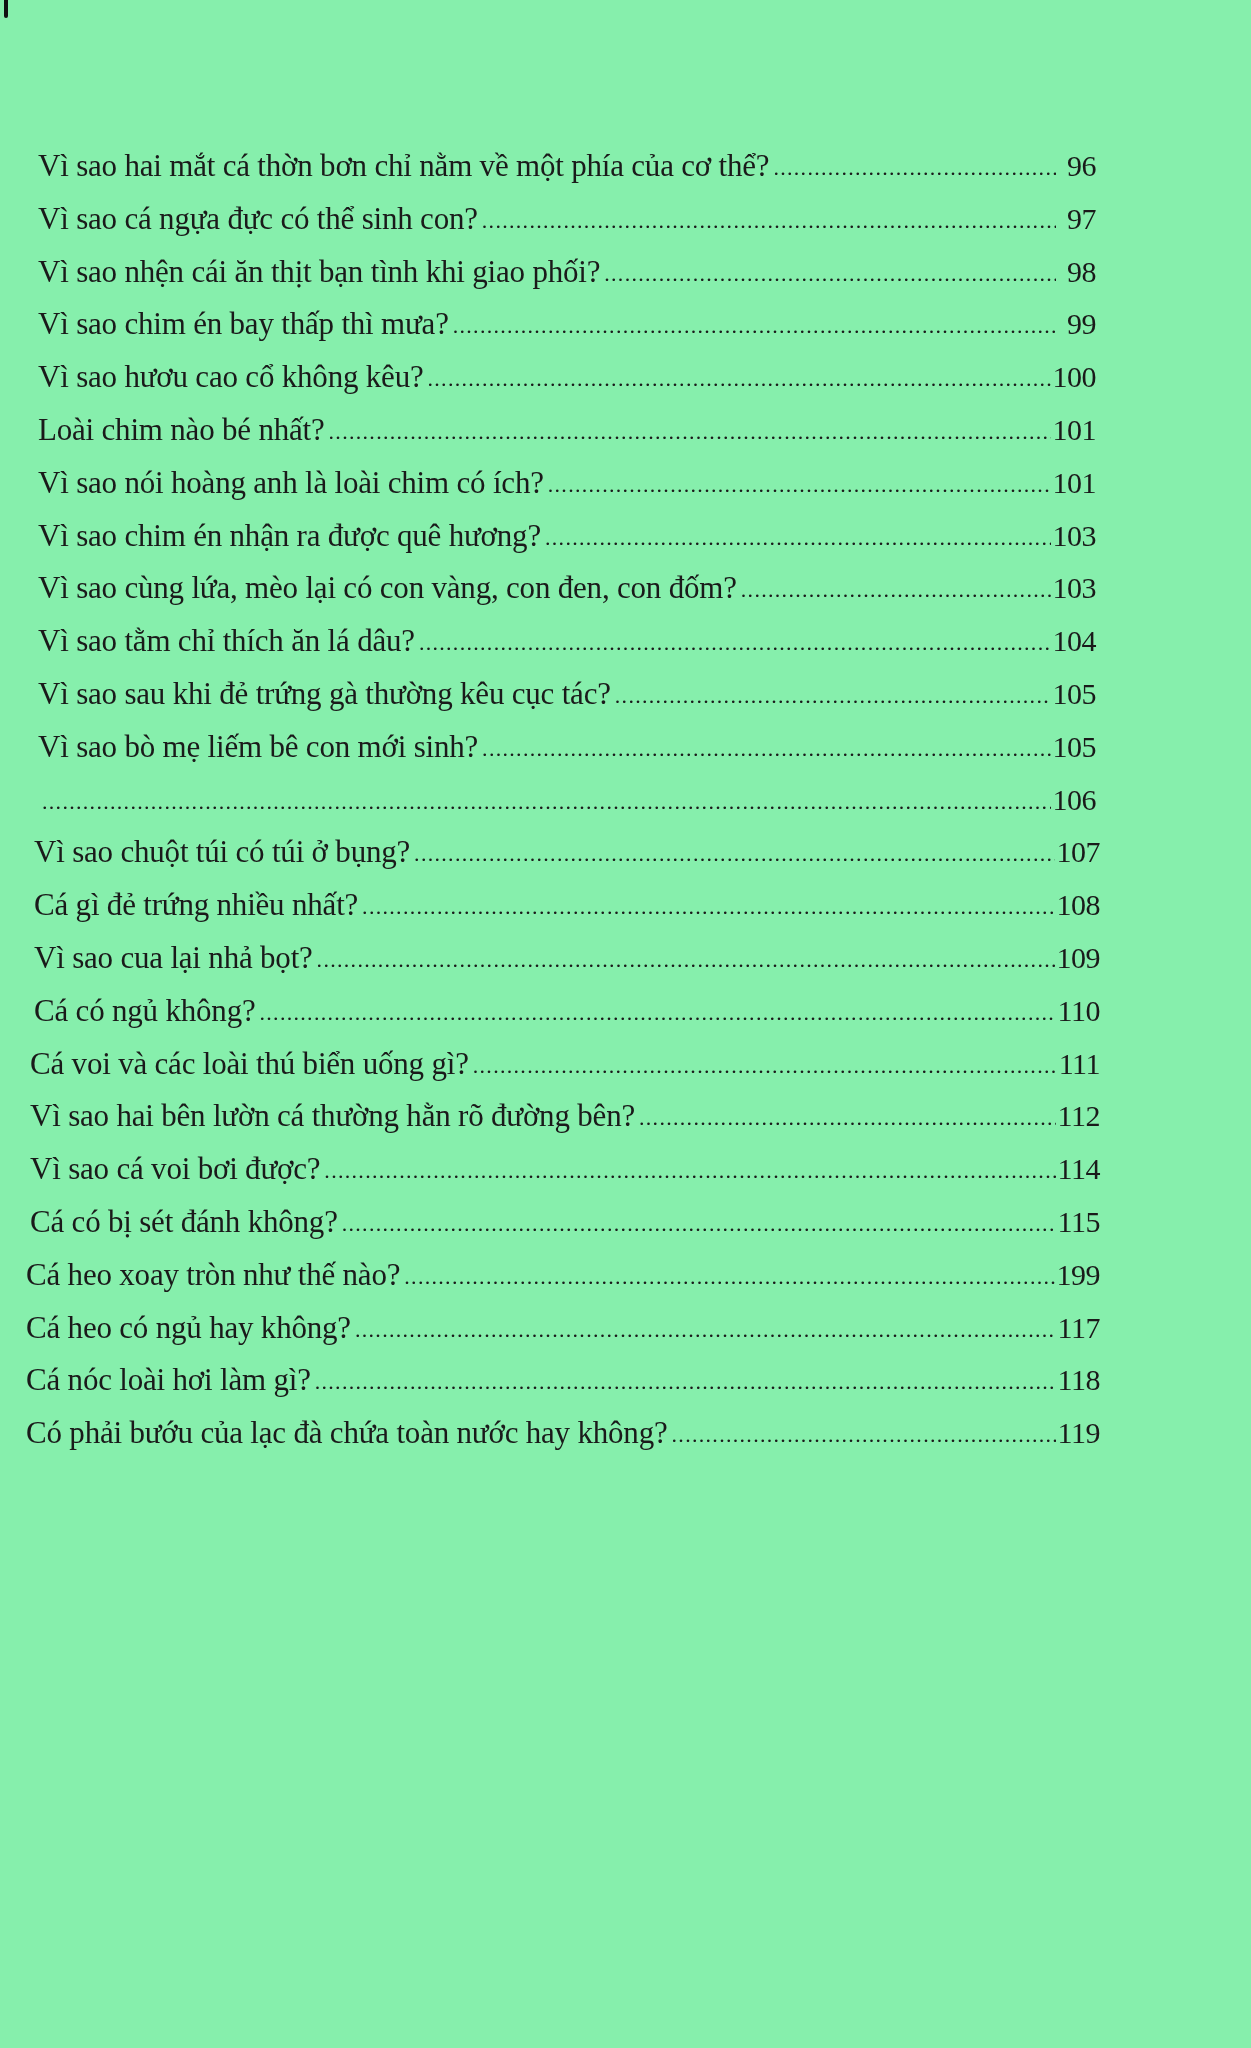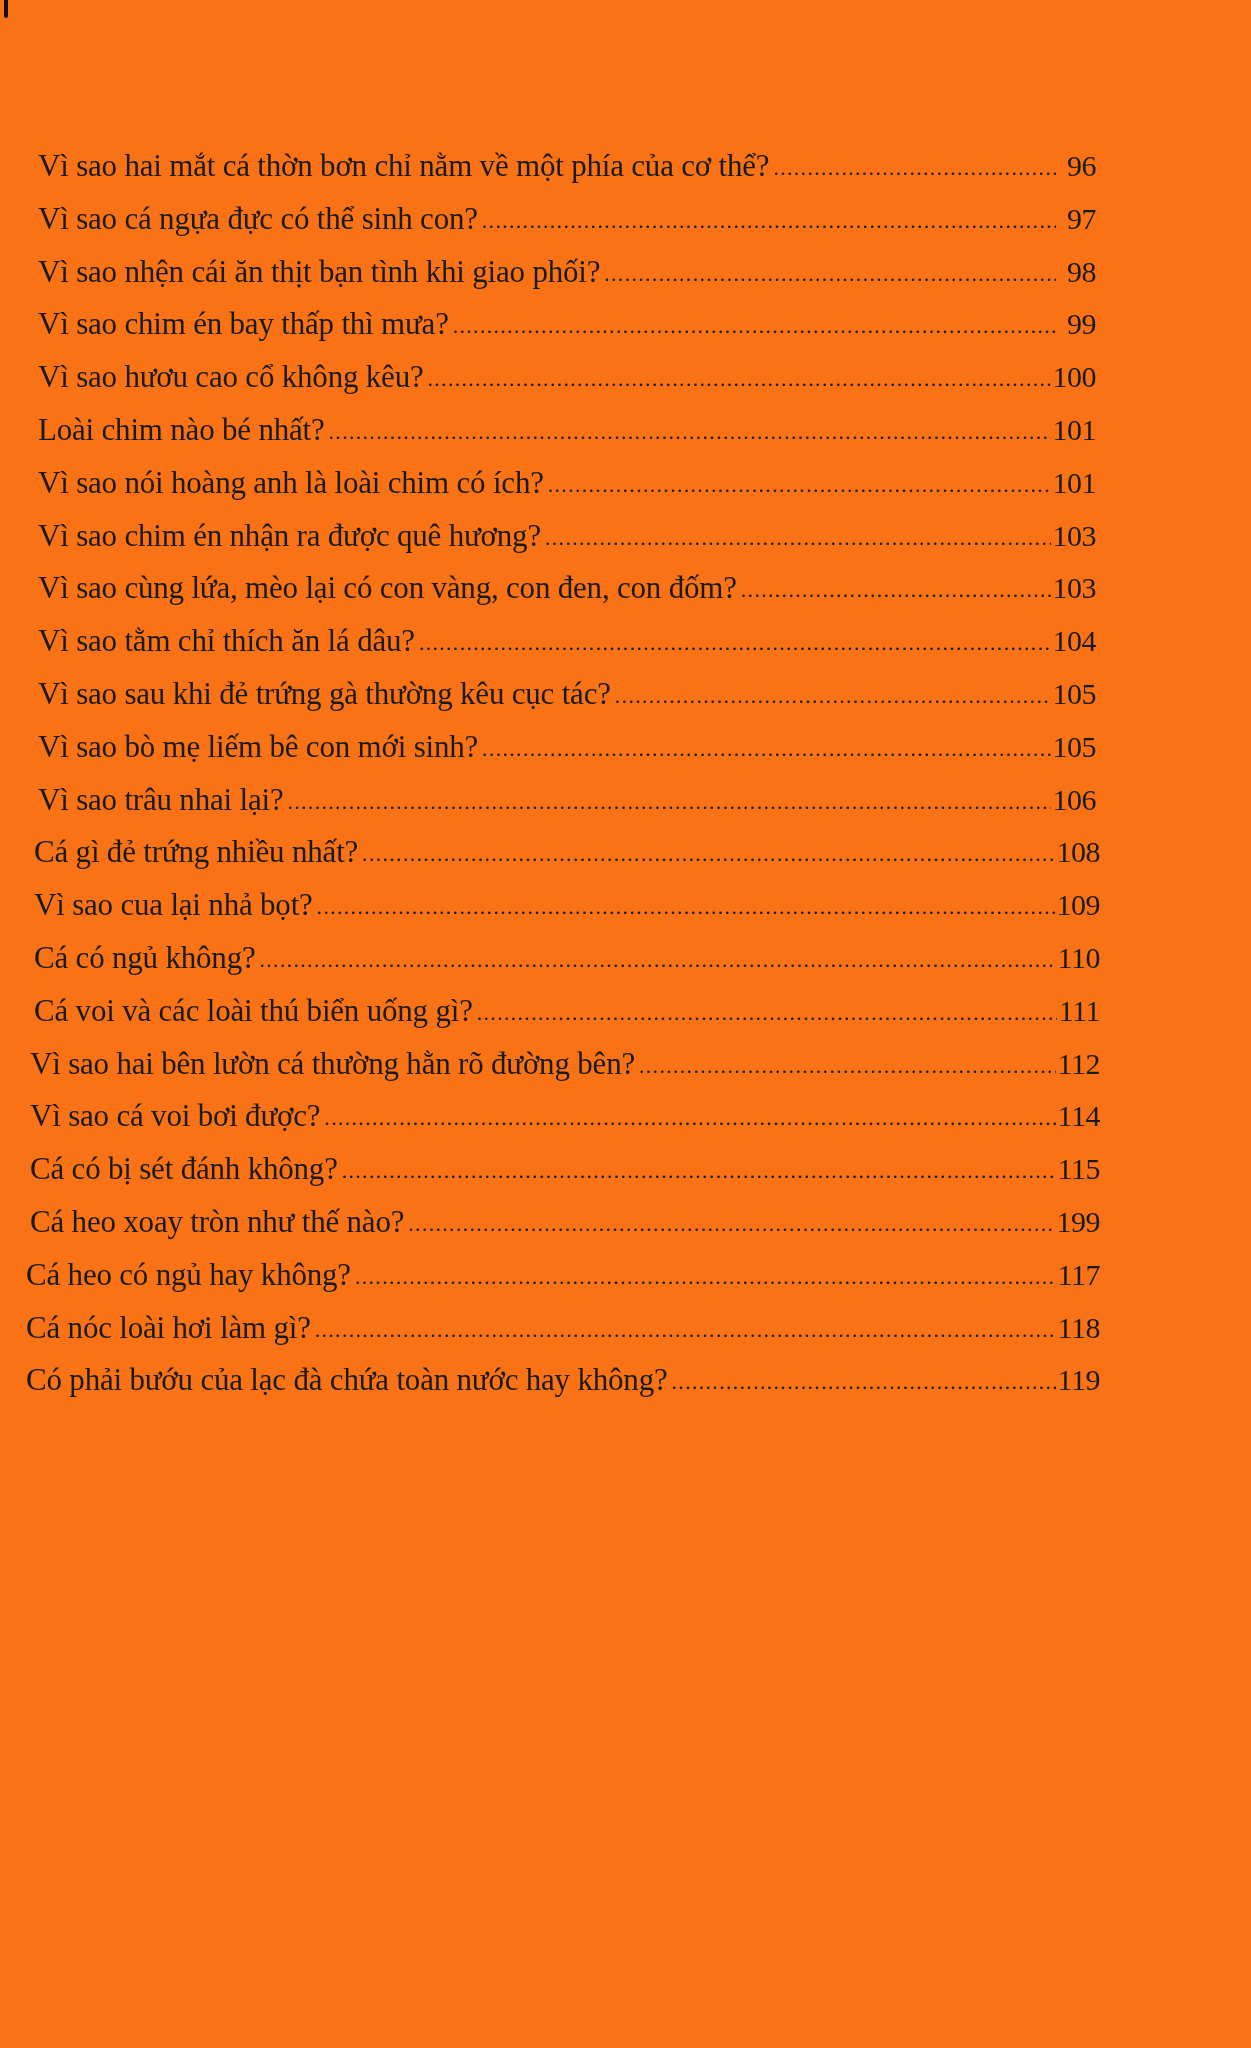--- a/index.html
+++ b/index.html
@@ -12,21 +12,21 @@
       height: 2048px;
       position: relative;
       overflow: hidden;
       font-family: "Liberation Serif", "DejaVu Serif", serif;
       color: #1a1a1a;
     }
     .page {
       position: absolute;
       left: 0; top: 0;
       width: 1251px; height: 2048px;
-      background: #f97316;
+      background: #86efac;
     }
     .corner-mark {
       position: absolute;
       left: 4px; top: 0;
       width: 4px; height: 18px;
       background: #111;
       border-radius: 0 0 2px 2px;
     }
     .toc {
       position: absolute;
@@ -137,23 +137,27 @@
         <span class="toc-title">Vì sao sau khi đẻ trứng gà thường kêu cục tác?</span>
         <span class="toc-leader"></span>
         <span class="toc-page">105</span>
       </li>
     <li class="toc-entry">
         <span class="toc-title">Vì sao bò mẹ liếm bê con mới sinh?</span>
         <span class="toc-leader"></span>
         <span class="toc-page">105</span>
       </li>
     <li class="toc-entry">
-        <span class="toc-title">Vì sao trâu nhai lại?</span>
         <span class="toc-leader"></span>
         <span class="toc-page">106</span>
+      </li>
+    <li class="toc-entry">
+        <span class="toc-title">Vì sao chuột túi có túi ở bụng?</span>
+        <span class="toc-leader"></span>
+        <span class="toc-page">107</span>
       </li>
     <li class="toc-entry">
         <span class="toc-title">Cá gì đẻ trứng nhiều nhất?</span>
         <span class="toc-leader"></span>
         <span class="toc-page">108</span>
       </li>
     <li class="toc-entry">
         <span class="toc-title">Vì sao cua lại nhả bọt?</span>
         <span class="toc-leader"></span>
         <span class="toc-page">109</span>

